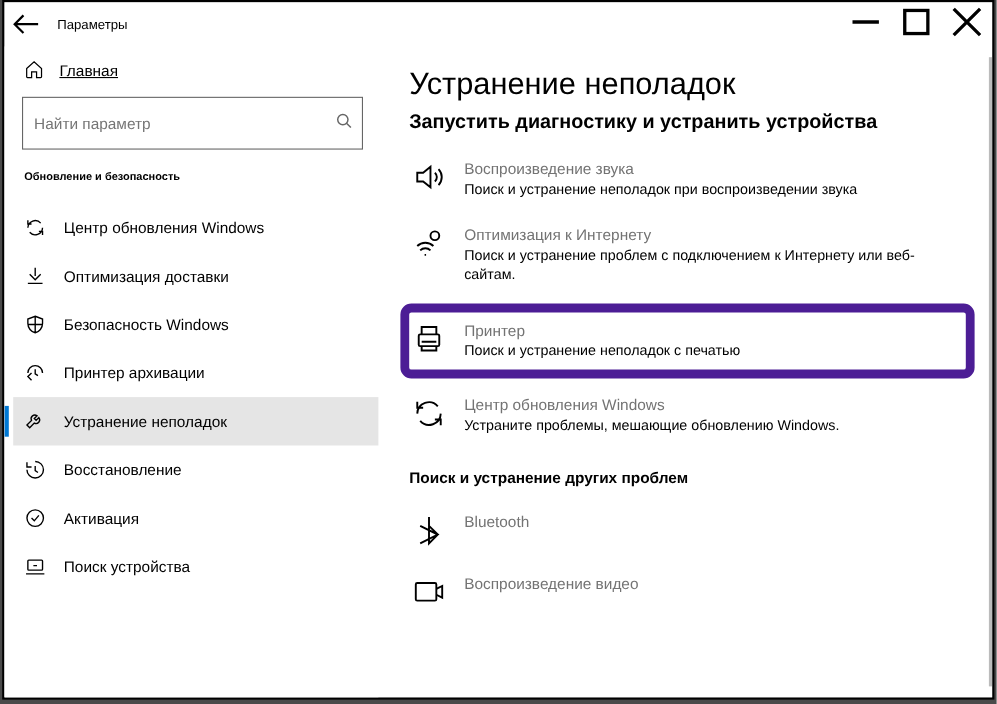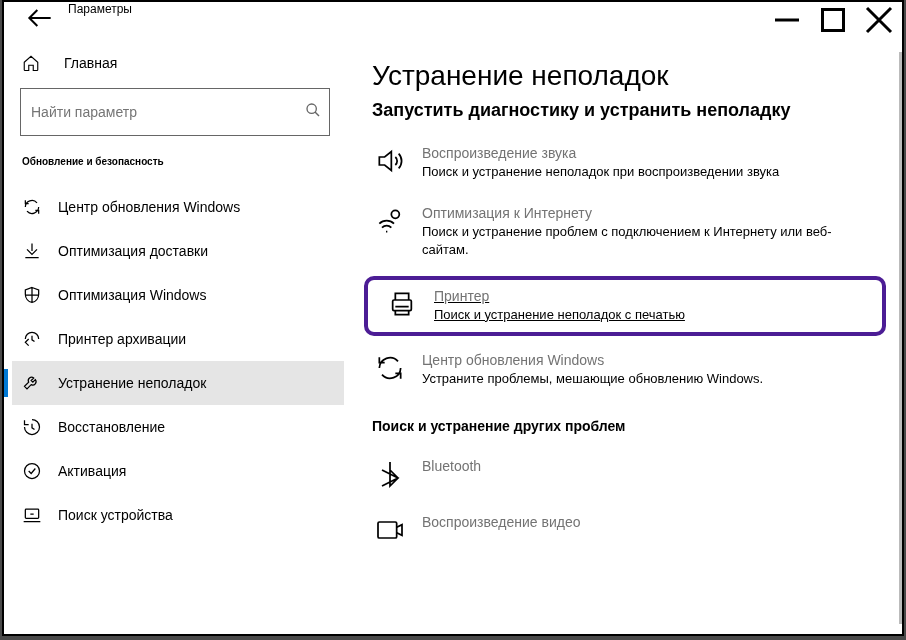--- a/index.html
+++ b/index.html
@@ -1,48 +1,48 @@
 <!DOCTYPE html>
 <html><head>
   <meta charset="utf-8">
   <style>
     * { margin: 0; padding: 0; box-sizing: border-box; font-family: "Segoe UI", Tahoma, sans-serif; }
     body { background: #4a4a4a; display: flex; align-items: flex-start; justify-content: center; width: 906px; height: 640px; overflow: hidden; }
     .frame { border: 2px solid #000; width: 902px; height: 636px; background: #4a4a4a; display: flex; flex-direction: column; }
     .window { background: #fff; flex: 1; display: flex; flex-direction: column; margin: 0; }
-    .titlebar { height: 40px; display: flex; padding: 0 20px; position: relative; }
+    .titlebar { height: 40px; display: flex; align-items: center; padding: 0 4px; position: relative; }
     .back-btn { width: 32px; height: 32px; display: flex; align-items: center; justify-content: center; color: #000; font-size: 18px; border-radius: 2px; }
     .title-text { font-size: 12px; color: #000; margin-left: 12px; }
     .win-controls { position: absolute; right: 0; top: 0; display: flex; height: 36px; }
     .win-btn { width: 46px; height: 36px; display: flex; align-items: center; justify-content: center; color: #000; font-size: 14px; }
 
     .content { display: flex; flex: 1; overflow: hidden; }
     .sidebar { width: 340px; background: #fff; display: flex; flex-direction: column; padding: 0 0 0 8px; border-right: 0; }
-    .home-link { display: flex; align-items: center; gap: 24px; padding: 12px 18px 12px 10px; font-size: 14px; }
+    .home-link { display: flex; align-items: flex-end; gap: 14px; padding: 12px 18px 12px 10px; font-size: 14px; text-decoration: underline; }
     .home-icon { width: 18px; height: 18px; display: flex; align-items: center; justify-content: center; }
     .search-box { margin: 4px 14px 12px 8px; height: 48px; border: 1px solid #666; display: flex; align-items: center; padding: 0 8px 0 10px; position: relative; }
     .search-input { flex: 1; border: none; font-size: 14px; color: #666; background: transparent; outline: none; }
     .search-icon { position: absolute; right: 8px; color: #666; }
     .section-header { font-size: 10px; font-weight: 600; padding: 8px 18px 18px 10px; }
     .nav-list { display: flex; flex-direction: column; }
     .nav-item { display: flex; align-items: center; gap: 16px; padding: 12px 10px; font-size: 14px; color: #000; position: relative; }
     .nav-item.active::before { content: ""; position: absolute; left: -8px; top: 8px; bottom: 8px; width: 4px; background: #0078d4; }
     .nav-item.active { background: #e5e5e5; }
     .nav-icon { width: 20px; height: 20px; display: flex; align-items: center; justify-content: center; flex-shrink: 0; }
 
     .main { flex: 1; padding: 18px 24px 0 28px; overflow-y: auto; position: relative; }
     .main-title { font-size: 28px; font-weight: 400; margin-bottom: 8px; }
     .main-subtitle { font-size: 18px; font-weight: 600; margin-bottom: 22px; }
     .trouble-list { display: flex; flex-direction: column; gap: 20px; }
     .trouble-item { display: flex; gap: 16px; align-items: flex-start; padding: 2px; }
     .trouble-icon { width: 32px; height: 32px; display: flex; align-items: center; justify-content: center; flex-shrink: 0; }
     .trouble-content { flex: 1; }
     .trouble-title { font-size: 14px; color: #737373; margin-bottom: 2px; }
     .trouble-desc { font-size: 13px; color: #000000; line-height: 1.4; }
-    .highlight-box { border: 4px solid #4c1d95; border-radius: 10px; padding: 6px 16px; margin: -6px -8px; text-decoration: underline; }
+    .highlight-box { border: 8px solid #4c1d95; border-radius: 10px; padding: 6px 0; margin: -6px -8px; }
     .other-heading { font-size: 14px; font-weight: 600; margin-top: 28px; margin-bottom: 22px; }
     .main-scroll { position: absolute; right: 0; top: 10px; bottom: 10px; width: 3px; background: #bbb; }
 
     svg { width: 100%; height: 100%; }
   </style>
 </head>
 <body>
 
 <div class="frame">
   <div class="window">
@@ -112,21 +112,21 @@
             </span>
             <span>Оптимизация доставки</span>
           </div>
 
           <div class="nav-item">
             <span class="nav-icon">
               <svg viewBox="0 0 24 24" fill="none" stroke="#000" stroke-width="1.5">
                   <path d="M12 3l8 3v5c0 5-3.5 9-8 10-4.5-1-8-5-8-10V6l8-3zM12 3v18M4 12h16"></path>
                 </svg>
             </span>
-            <span>Оптимизация Windows</span>
+            <span>Безопасность Windows</span>
           </div>
 
           <div class="nav-item">
             <span class="nav-icon">
               <svg viewBox="0 0 24 24" fill="none" stroke="#000" stroke-width="1.5">
                   <path d="M4 12a8 8 0 018-8 8 8 0 018 8M12 8v5l3 2"></path>
                   <path d="M8 20l-4-4 4-4"></path>
                 </svg>
             </span>
             <span>Принтер архивации</span>
@@ -168,21 +168,21 @@
                 </svg>
             </span>
             <span>Поиск устройства</span>
           </div>
         </div>
       </div>
 
       <div class="main">
         <div class="main-scroll"></div>
         <h1 class="main-title">Устранение неполадок</h1>
-        <h2 class="main-subtitle">Запустить диагностику и устранить неполадку</h2>
+        <h2 class="main-subtitle">Запустить диагностику и устранить устройства</h2>
 
         <div class="trouble-list">
 
           <div class="trouble-item">
             <span class="trouble-icon">
               <svg viewBox="0 0 24 24" fill="none" stroke="#000" stroke-width="1.3">
                   <path d="M4 9v6h4l5 4V5L8 9H4zM16 9a4 4 0 010 6M18.5 6.5a8 8 0 010 11"></path>
                 </svg>
             </span>
             <div class="trouble-content">

